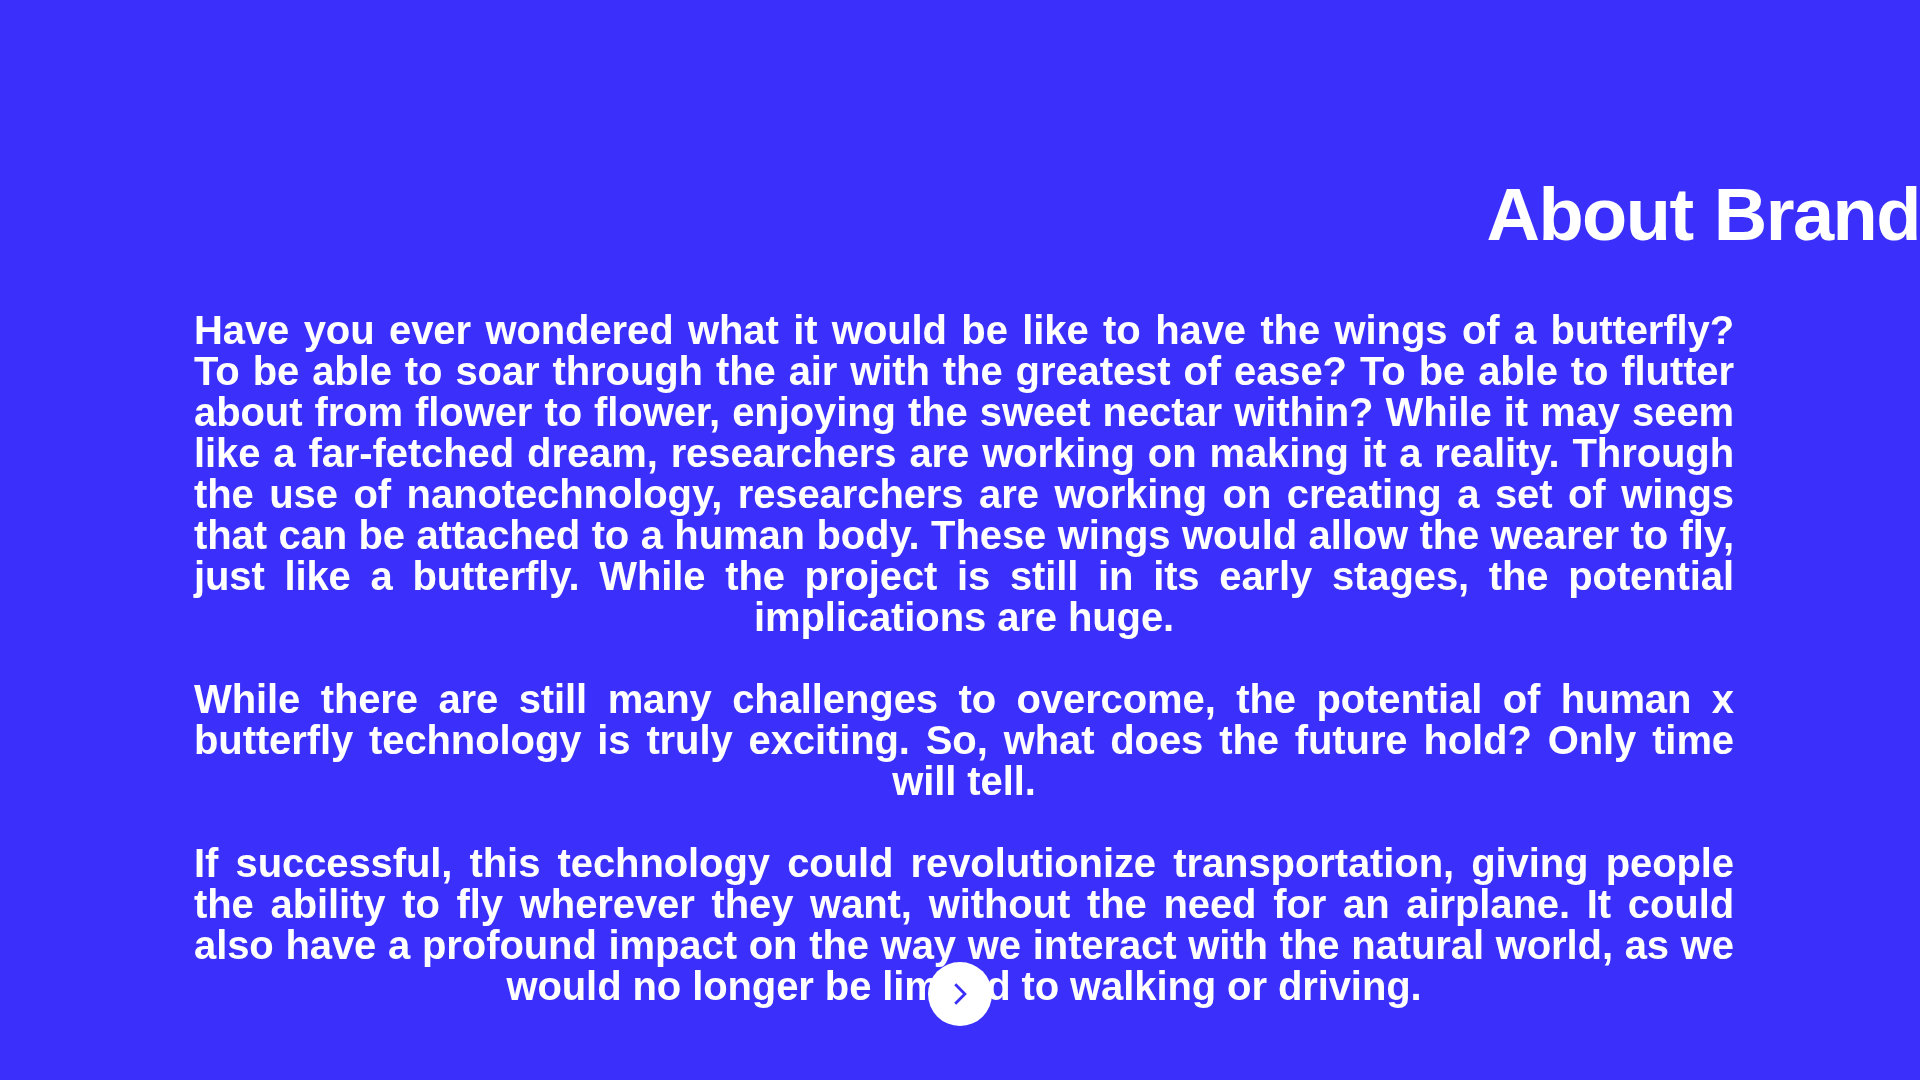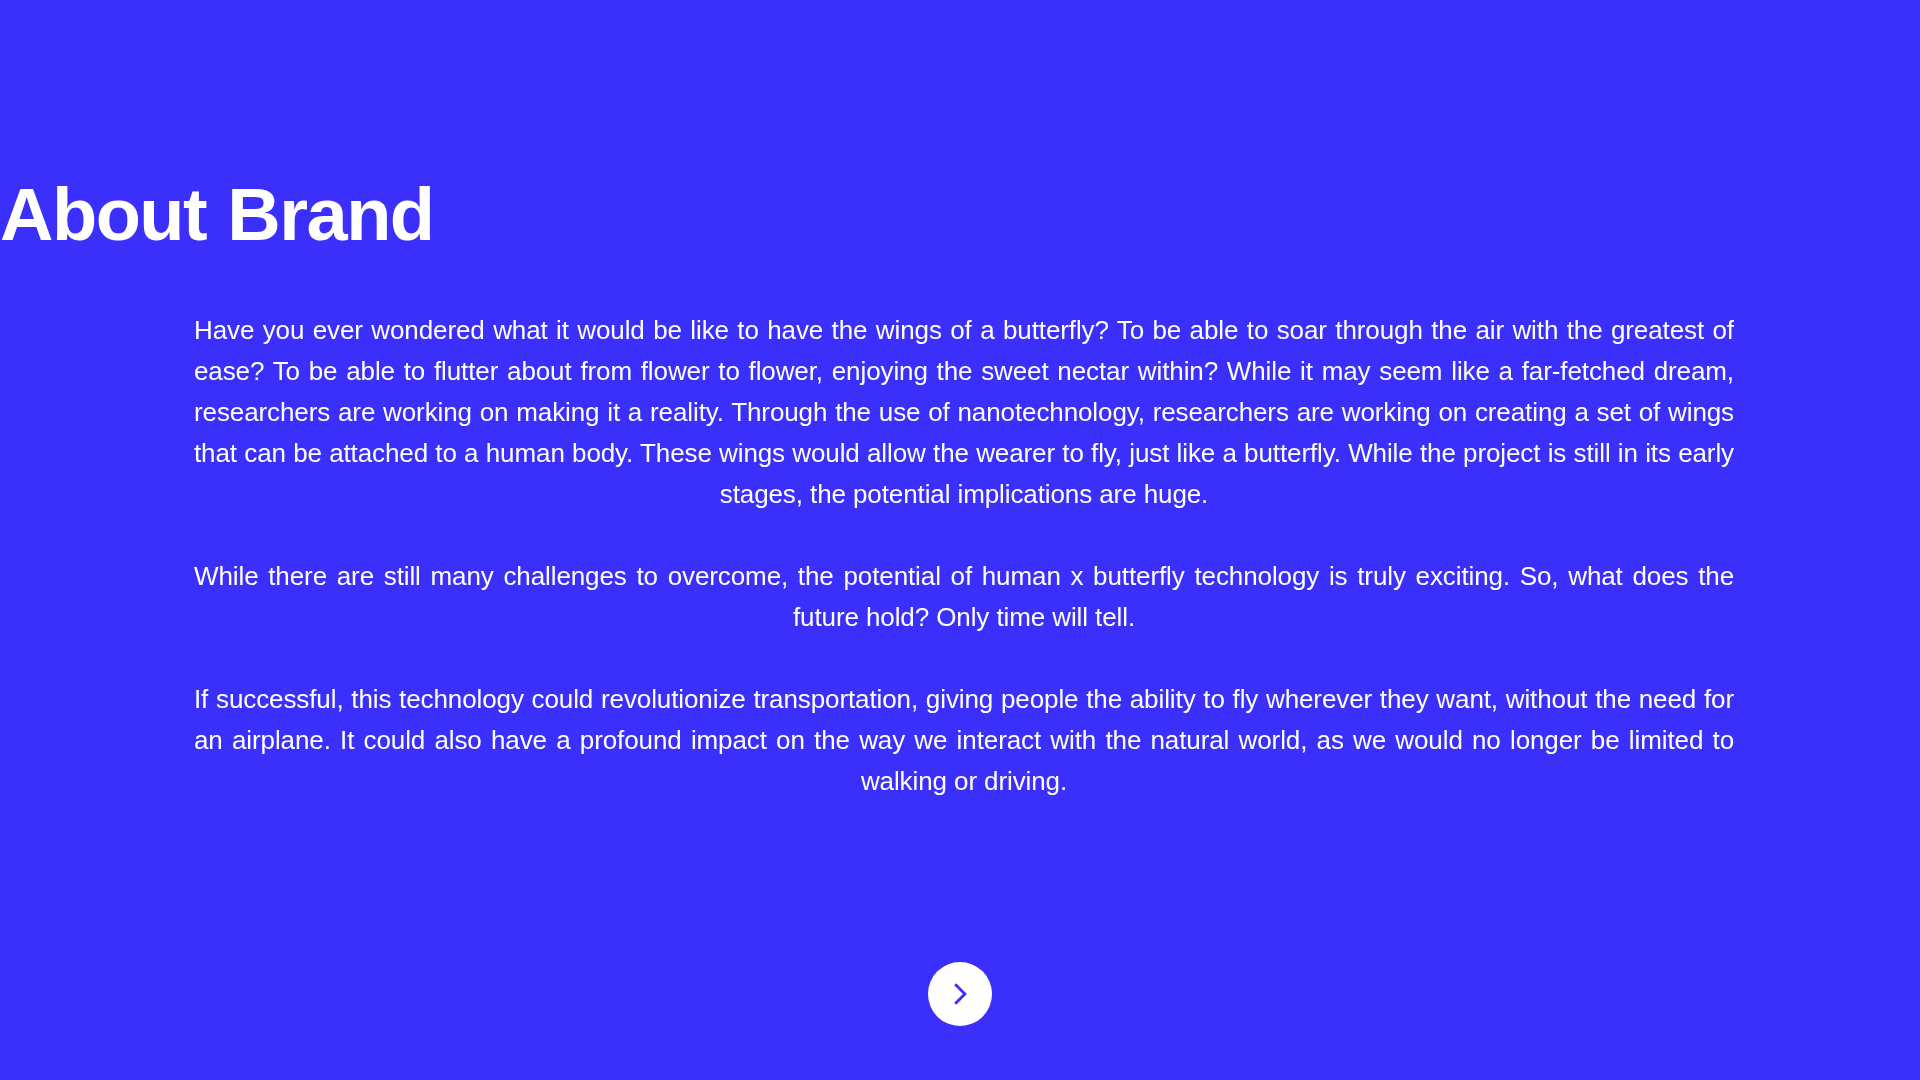--- a/index.html
+++ b/index.html
@@ -22,21 +22,21 @@
     height: 1080px;
     background: #3b30fb;
   }
 
   
   .title-wrap {
     position: absolute;
     top: 178px;
     left: 0;
     width: 1920px;
-    text-align: left;
+    text-align: right;
   }
 
   .slide-title {
     display: block;
     font-size: 74px;
     font-weight: 700;
     line-height: 1.0;
     color: #ffffff;
     letter-spacing: -1.5px;
     word-spacing: 2px;
@@ -45,23 +45,23 @@
   
   .content {
     position: absolute;
     top: 310px;
     left: 194px;
     width: 1540px;
   }
 
   .paragraph {
     display: block;
-    font-size: 26px;
+    font-size: 40px;
     line-height: 41px;
-    font-weight: 400;
+    font-weight: 700;
     color: #ffffff;
     text-align: justify;
     text-align-last: center;
     letter-spacing: -0.1px;
     hyphens: manual;
   }
 
   .paragraph + .paragraph {
     margin-top: 41px;
   }

